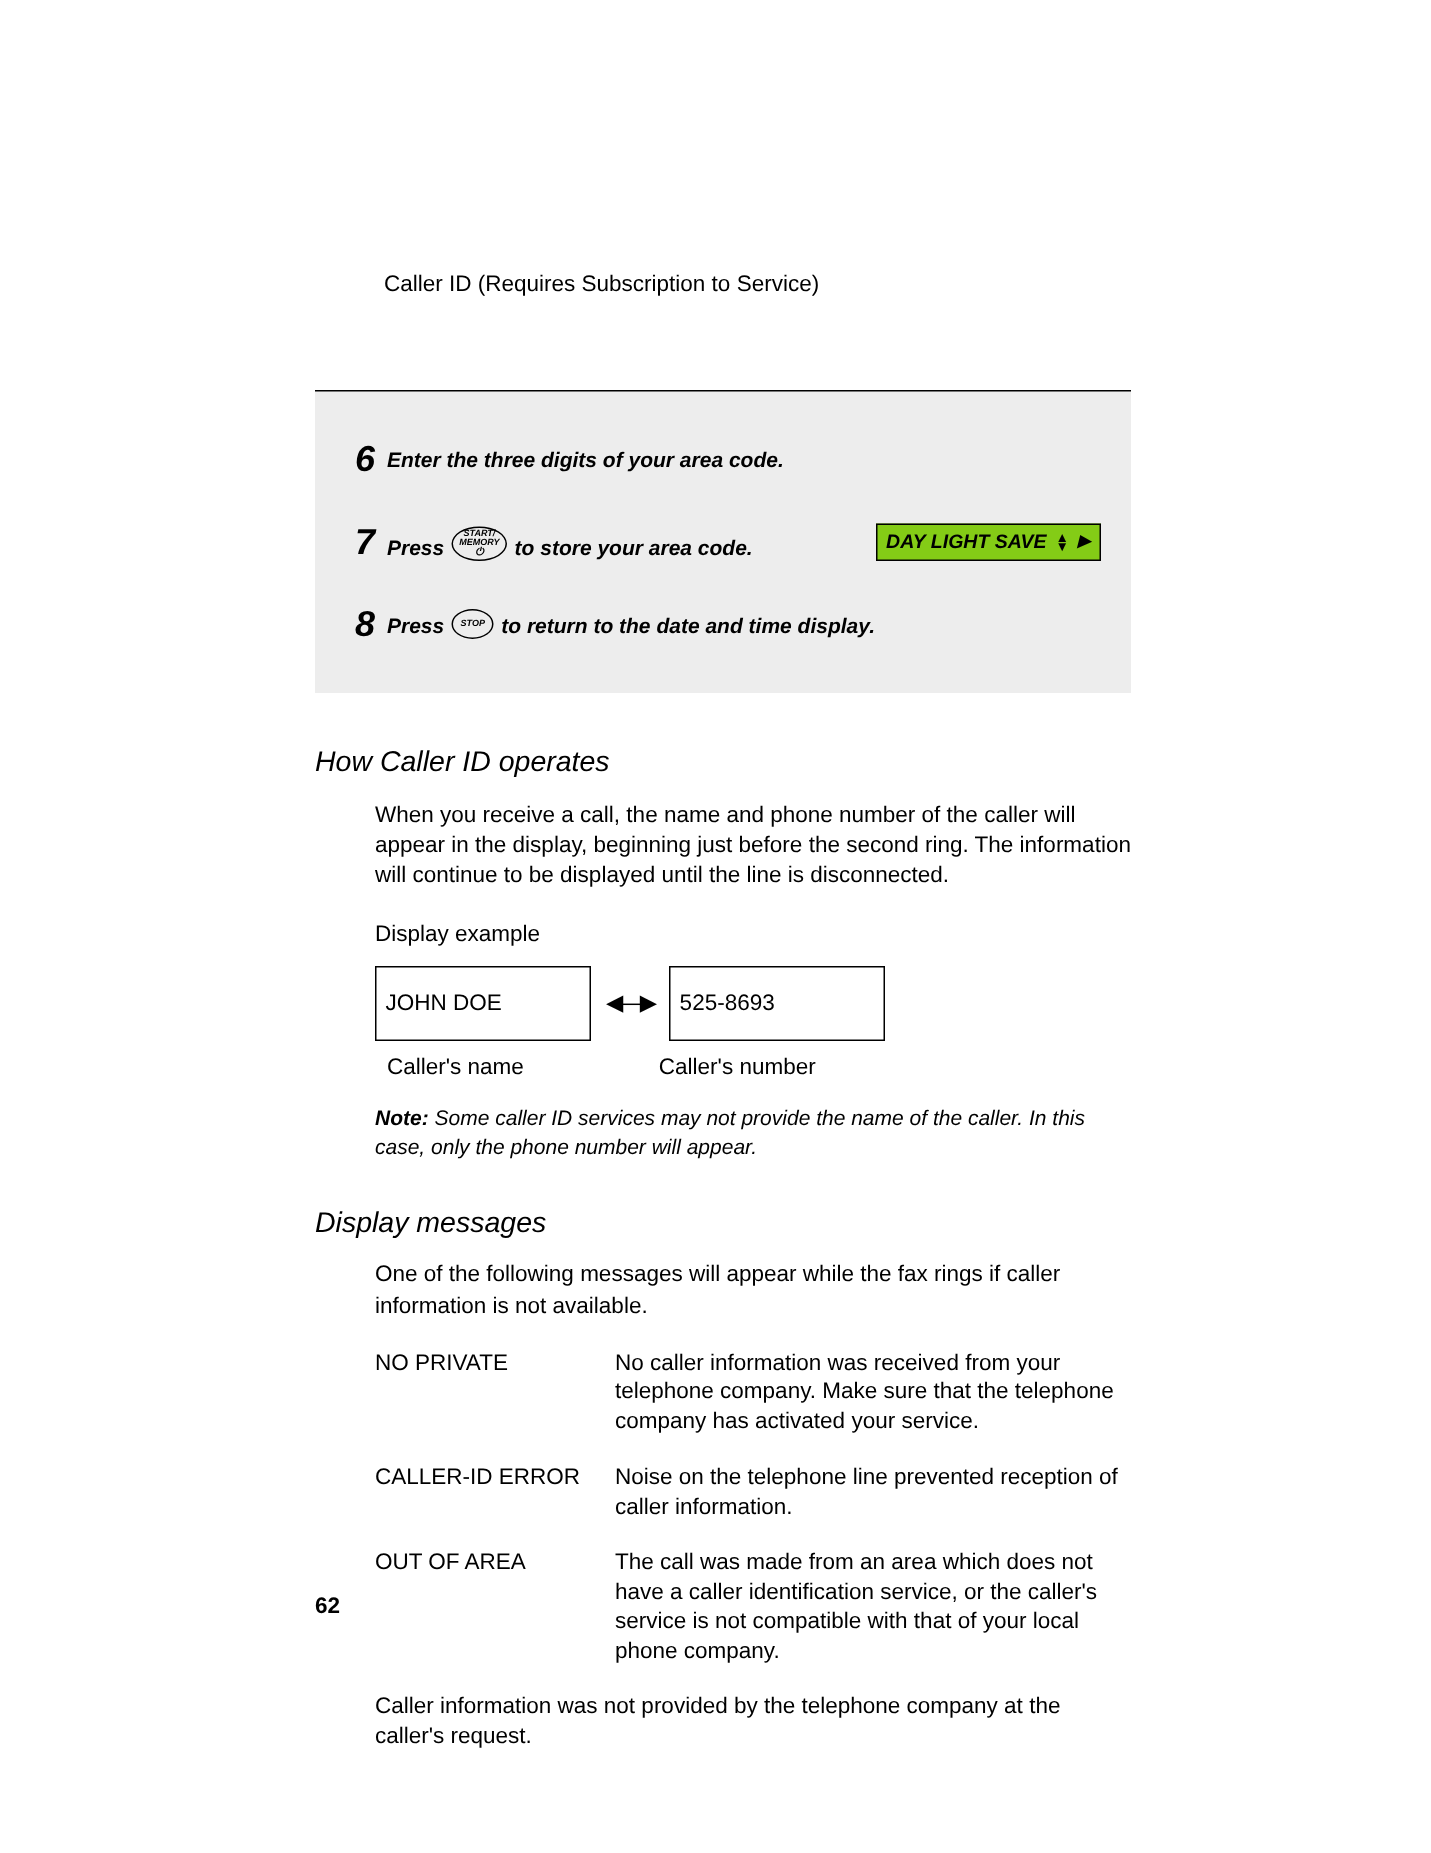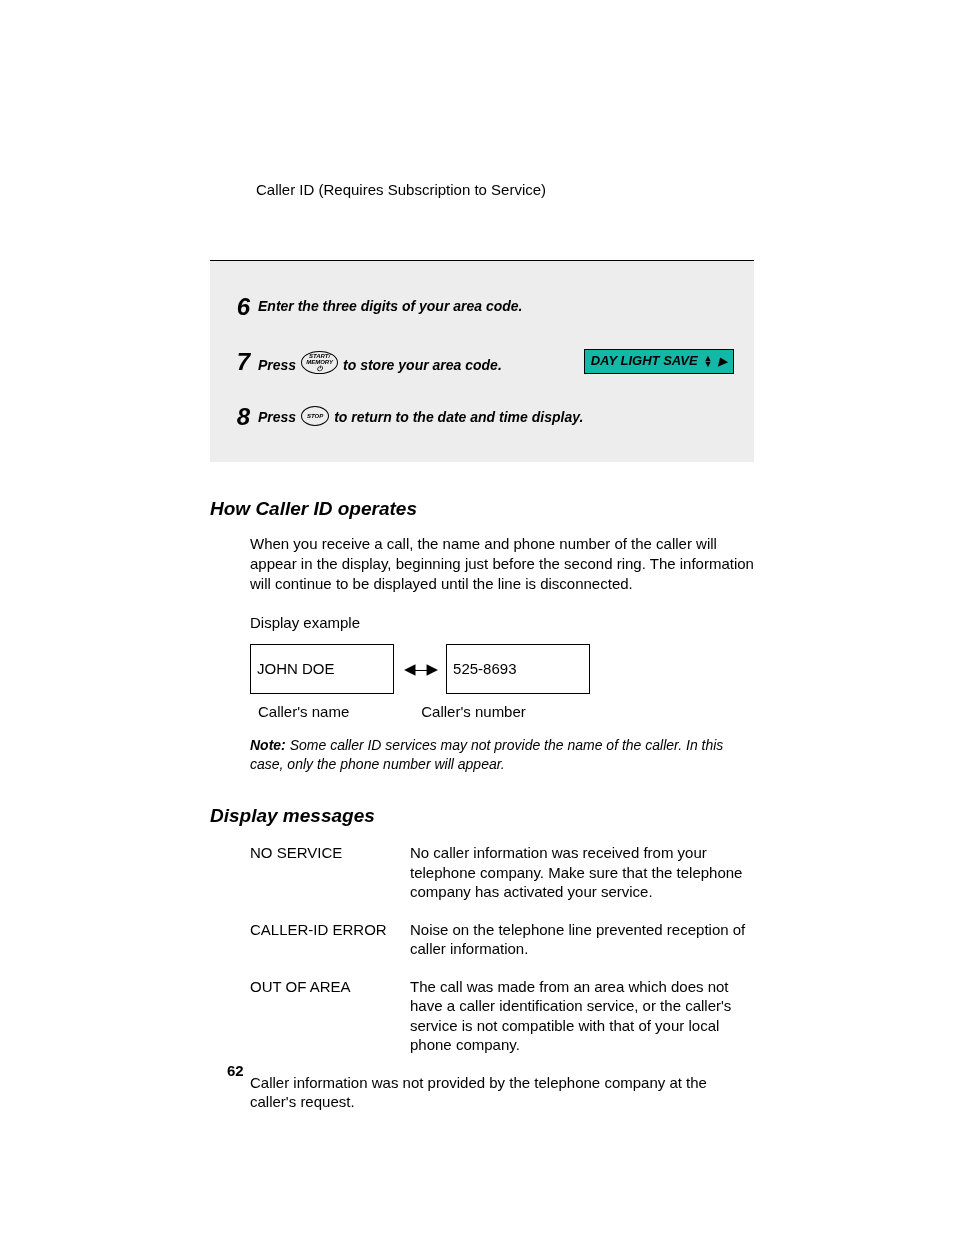--- a/index.html
+++ b/index.html
@@ -76,35 +76,35 @@
     min-height: 14px;
     padding: 2px 3px;
   }
   .lcd-box {
     border: 1px solid #000;
     padding: 3px 6px;
     font-size: 13px;
     display: inline-flex;
     align-items: center;
     gap: 6px;
-    background: #14b8a6;
+    background: #84cc16;
     margin-left: auto;
   }
   .arrows-vert {
     display: inline-flex;
     flex-direction: column;
     font-size: 9px;
     line-height: 0.7;
   }
   .arrow-right {
     font-size: 11px;
   }
   h2.section-h {
     font-style: italic;
-    font-weight: bold;
+    font-weight: normal;
     font-size: 19px;
     margin: 30px 0 12px 0;
   }
   .body-para {
     margin: 0 0 18px 40px;
     font-size: 15px;
     line-height: 1.35;
   }
   .sub-label {
     margin-left: 40px;
@@ -124,21 +124,21 @@
     font-size: 15px;
     width: 130px;
   }
   .double-arrow {
     font-size: 15px;
     letter-spacing: -2px;
   }
   .caption-row {
     display: flex;
     margin-left: 48px;
-    gap: 72px;
+    gap: 90px;
     font-size: 15px;
     margin-bottom: 15px;
   }
   .note-para {
     margin-left: 40px;
     font-size: 14px;
     line-height: 1.35;
     margin-bottom: 20px;
     font-style: italic;
   }
@@ -154,21 +154,21 @@
   }
   .msg-label {
     width: 160px;
     flex-shrink: 0;
   }
   .msg-desc {
     flex: 1;
   }
   .page-num {
     position: absolute;
-    left: 227px;
+    left: 210px;
     bottom: 155px;
     font-weight: bold;
     font-size: 15px;
   }
   .power-icon {
     font-size: 7px;
     line-height: 1;
   }
 </style>
 </head>
@@ -237,24 +237,25 @@
     <span>Caller's name</span>
     <span>Caller's number</span>
   </div>
 
   <p class="note-para">
     <strong>Note:</strong><span> Some caller ID services may not provide the name of the caller. In this case, only the phone number will appear.</span>
   </p>
 
   <h2 class="section-h">Display messages</h2>
 
+  <p class="body-para">One of the following messages will appear while the fax rings if caller information is not available.</p>
 
   <div class="msg-table">
     <div class="msg-row">
-      <div class="msg-label">NO SERVICE</div>
+      <div class="msg-label">NO PRIVATE</div>
       <div class="msg-desc">No caller information was received from your telephone company. Make sure that the telephone company has activated your service.</div>
     </div>
     <div class="msg-row">
       <div class="msg-label">CALLER-ID ERROR</div>
       <div class="msg-desc">Noise on the telephone line prevented reception of caller information.</div>
     </div>
     <div class="msg-row">
       <div class="msg-label">OUT OF AREA</div>
       <div class="msg-desc">The call was made from an area which does not have a caller identification service, or the caller's service is not compatible with that of your local phone company.</div>
     </div>

